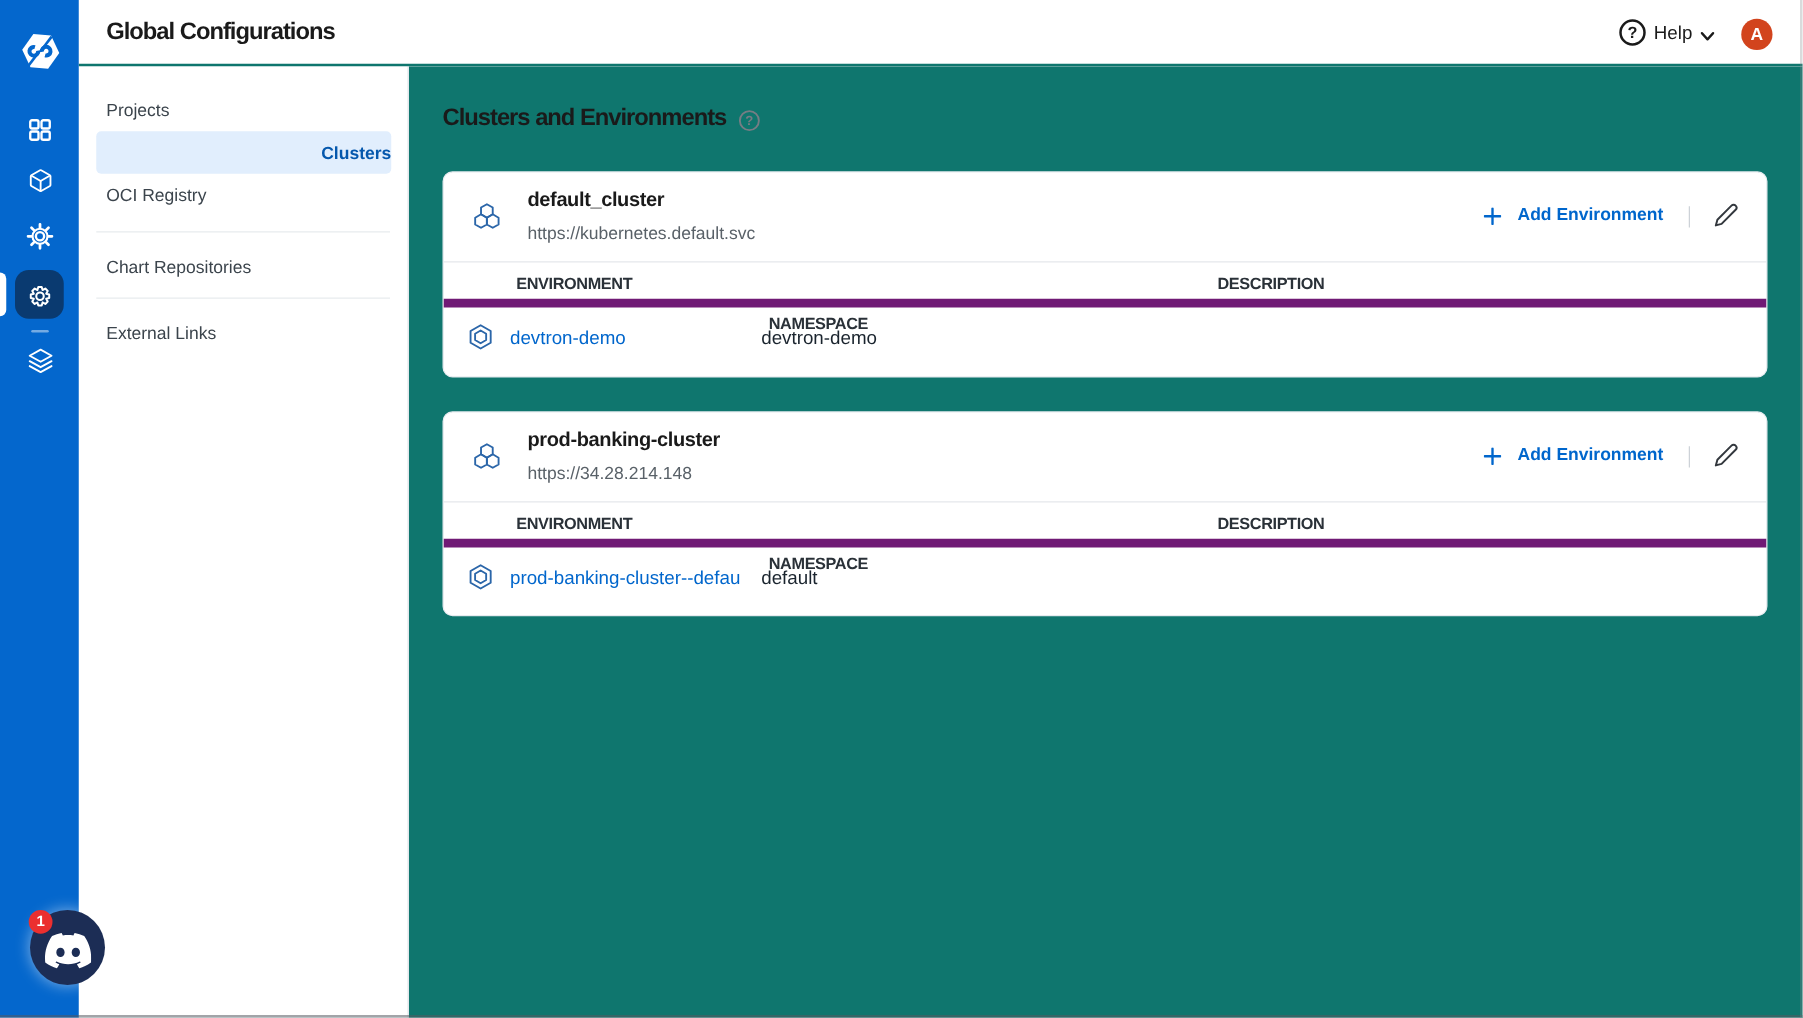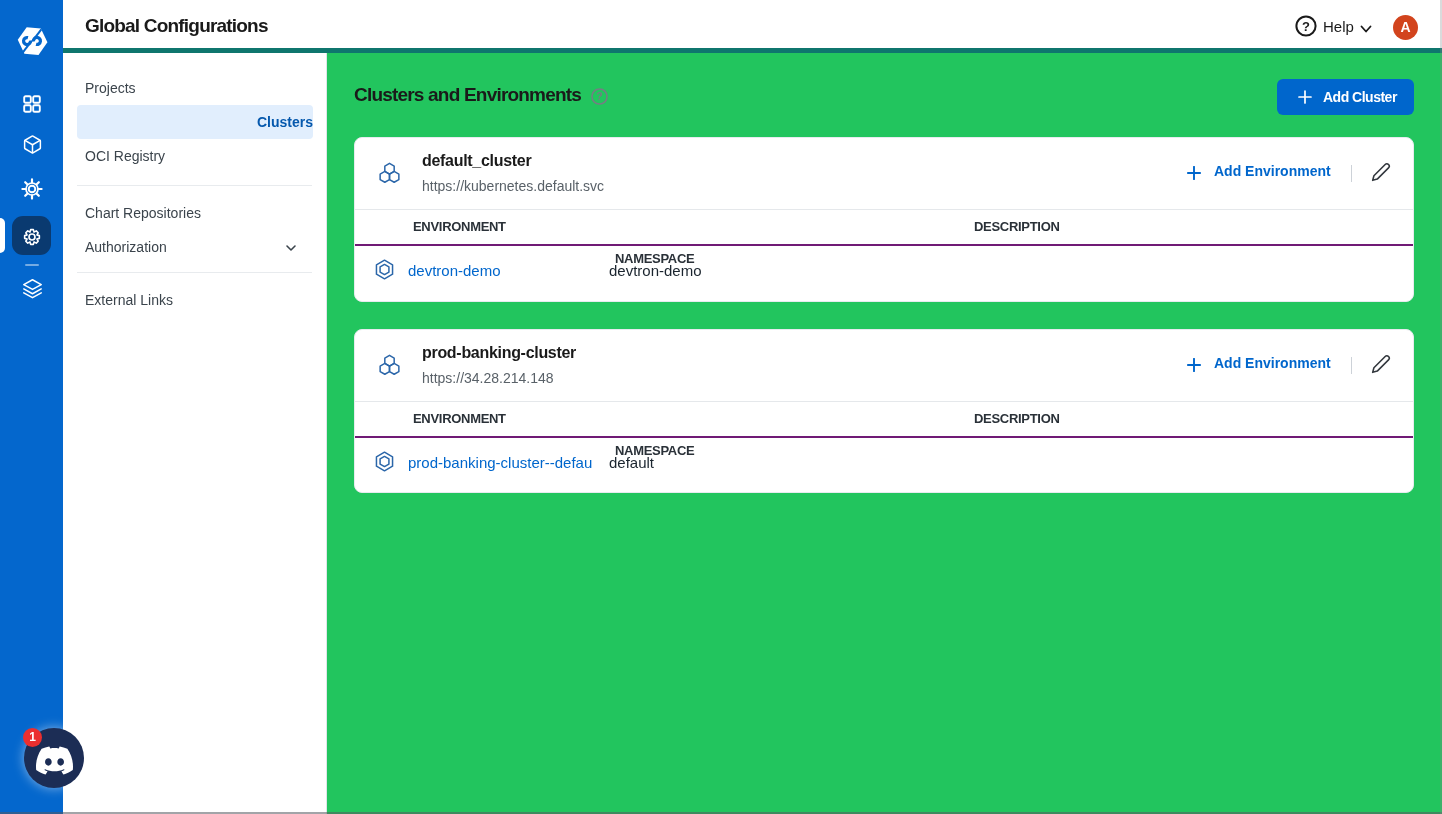--- a/index.html
+++ b/index.html
@@ -20,40 +20,40 @@
   
   #discord { position:absolute; left:24px; top:728px; width:60px; height:60px;
     border-radius:50%; background:#1C2D55; box-shadow:0 0 12px rgba(255,255,255,.5); z-index:5; }
   #discord svg { position:absolute; left:12px; top:14px; }
   #badge { position:absolute; left:23px; top:728px; width:19px; height:19px; border-radius:50%;
     background:#EB2F2F; color:#fff; font-size:12px; font-weight:bold; text-align:center;
     line-height:19px; z-index:6; }
 
   
   #header { position:absolute; left:63px; top:0; width:1379px; height:53px; background:#fff;
-    border-bottom:5px solid #0f766e; }
+    border-bottom:2px solid #0f766e; }
   #header h1 { position:absolute; left:22px; top:15px; font-size:19px; letter-spacing:-0.8px; font-weight:bold; color:#1A1A1A; }
   #qcircle { position:absolute; left:1232px; top:15px; }
   #helptext { position:absolute; left:1260px; top:18px; font-size:15px; color:#1A1A1A; }
   #helpchev { position:absolute; left:1295px; top:21px; }
   #avatar { position:absolute; left:1330px; top:15px; width:25px; height:25px; border-radius:50%;
     background:#D2441D; color:#fff; font-size:14px; font-weight:bold; text-align:center; line-height:25px; }
 
   
   #subnav { position:absolute; left:63px; top:53px; width:264px; height:761px; background:#fff;
     border-right:1px solid #E0E4E9; padding:18px 14px 0 14px; }
   .navitem { width:236px; height:34px; line-height:34px; padding-left:8px; font-size:14px;
     color:#3B444C; border-radius:4px; position:relative; }
   .navitem.active { background:#E1EEFD; color:#0558AD; font-weight:bold;text-align:right; }
   .navdiv { height:1px; background:#E8EBEE; margin:12px 0 10px 0; }
   .navdiv2 { height:1px; background:#E8EBEE; margin:8px 0 10px 0; }
   .chev { position:absolute; right:15px; top:11px; }
 
   
-  #main { position:absolute; left:327px; top:53px; width:1115px; height:761px; background:#22c55e; }
+  #main { position:absolute; left:327px; top:53px; width:1115px; height:761px; background:#0f766e; }
   #pagehead { position:absolute; left:27px; top:31px; font-size:19px; letter-spacing:-0.8px; font-weight:bold; color:#1A1A1A; }
   #headq { position:absolute; left:264px; top:35px; }
   #addclusterbtn { position:absolute; left:950px; top:26px; width:137px; height:36px;
     background:#0066CC; border-radius:6px; color:#fff; }
   #addclusterbtn .plus { position:absolute; left:21px; top:11px; }
   #addclusterbtn .txt { position:absolute; left:46px; top:10px; font-size:14px; letter-spacing:-0.5px; font-weight:bold; }
 
   .card { position:absolute; left:27px; width:1060px; background:#fff; border-radius:8px;
     border:1px solid #E7EBEF; }
   #card1 { top:84px;  height:165px; }
@@ -63,46 +63,40 @@
   .ctitle { position:absolute; left:67px; top:14px; font-size:16px; letter-spacing:-0.3px; font-weight:bold; color:#1A1A1A; }
   .curl   { position:absolute; left:67px; top:40px; font-size:14px; color:#596168; }
 
   .addenv { position:absolute; top:0; height:71px; right:0; width:100%; }
   .addenv .plus  { position:absolute; left:832px; top:28px; }
   .addenv .txt   { position:absolute; left:859px; top:25px; font-size:14px; font-weight:bold; color:#0066CC; }
   .addenv .vdiv  { position:absolute; left:996px; top:27px; width:1px; height:17px; background:#CDD2D8; }
   .addenv .pencil{ position:absolute; left:1016px; top:24px; }
 
   .thead { position:absolute; left:0; top:71px; width:1058px; height:37px;
-    border-top:1px solid #E5E8EB; border-bottom:2px solid #701a75; }
+    border-top:1px solid #E5E8EB; border-bottom:7px solid #701a75; }
   .thead span { position:absolute; top:9px; font-size:13px; font-weight:bold; color:#2A3138; letter-spacing:-0.3px; }
   .th1 { left:58px; } .th2 { left:260px;margin-top:32px; } .th3 { left:619px; }
 
   .trow { position:absolute; left:0; top:108px; width:1272px; height:56px; }
   .trow .hexicon { position:absolute; left:20px; top:13px; }
   .trow .envlink { position:absolute; left:53px; top:16px; font-size:15px; color:#0066CC; }
   .trow .ns      { position:absolute; left:254px; top:16px; font-size:15px; color:#1A242E; }
   #edgeb {position:absolute; left:0; right:0; bottom:0; height:2px; background:rgba(85,90,96,.55); z-index:50;}
   #edger {position:absolute; right:0; top:0; width:2px; height:814px; background:rgba(130,135,140,.30); z-index:50;}
 </style>
 </head>
 <body>
 
 <div id="main">
   <div id="pagehead">Clusters and Environments</div>
   <svg id="headq" width="17" height="17" viewBox="0 0 17 17">
     <circle cx="8.5" cy="8.5" r="7.6" fill="none" stroke="#767D84" stroke-width="1.5"></circle>
     <text x="8.5" y="12.3" font-size="10.5" font-weight="bold" fill="#767D84" text-anchor="middle">?</text>
   </svg>
-  <div id="addclusterbtn">
-    <svg class="plus" width="14" height="14" viewBox="0 0 14 14">
-        <path d="M7 1v12M1 7h12" stroke="#fff" stroke-width="1.7" stroke-linecap="round"></path>
-      </svg>
-    <div class="txt">Add Cluster</div>
-  </div>
 
   <div class="card" id="card1">
     <svg class="clustericon" width="23" height="22" viewBox="0 0 23 21.5" fill="none" stroke="#2B66A9" stroke-width="1.5" stroke-linejoin="round">
       <path d="M11.5 1.1 L16.18 3.8 L16.18 9.2 L11.5 11.9 L6.82 9.2 L6.82 3.8 Z"></path>
       <path d="M6.82 9.2 L11.5 11.9 L11.5 17.3 L6.82 20.0 L2.14 17.3 L2.14 11.9 Z"></path>
       <path d="M16.18 9.2 L20.86 11.9 L20.86 17.3 L16.18 20.0 L11.5 17.3 L11.5 11.9 Z"></path>
     </svg>
     <div class="ctitle">default_cluster</div>
     <div class="curl">https://kubernetes.default.svc</div>
     <div class="addenv">
@@ -163,25 +157,20 @@
     </div>
   </div>
 </div>
 
 <div id="subnav">
   <div class="navitem">Projects</div>
   <div class="navitem active">Clusters</div>
   <div class="navitem">OCI Registry</div>
   <div class="navdiv"></div>
   <div class="navitem">Chart Repositories</div>
-  <div class="navitem">Authorization
-    <svg class="chev" width="14" height="14" viewBox="0 0 14 14">
-        <path d="M3 5l4 4 4-4" fill="none" stroke="#3B444C" stroke-width="1.6" stroke-linecap="round" stroke-linejoin="round"></path>
-      </svg>
-  </div>
   <div class="navdiv2"></div>
   <div class="navitem">External Links</div>
 </div>
 
 <div id="header">
   <h1>Global Configurations</h1>
   <svg id="qcircle" width="22" height="22" viewBox="0 0 22 22">
     <circle cx="11" cy="11" r="9.6" fill="none" stroke="#1A1A1A" stroke-width="2"></circle>
     <text x="11" y="15.6" font-size="13" font-weight="bold" fill="#1A1A1A" text-anchor="middle">?</text>
   </svg>

